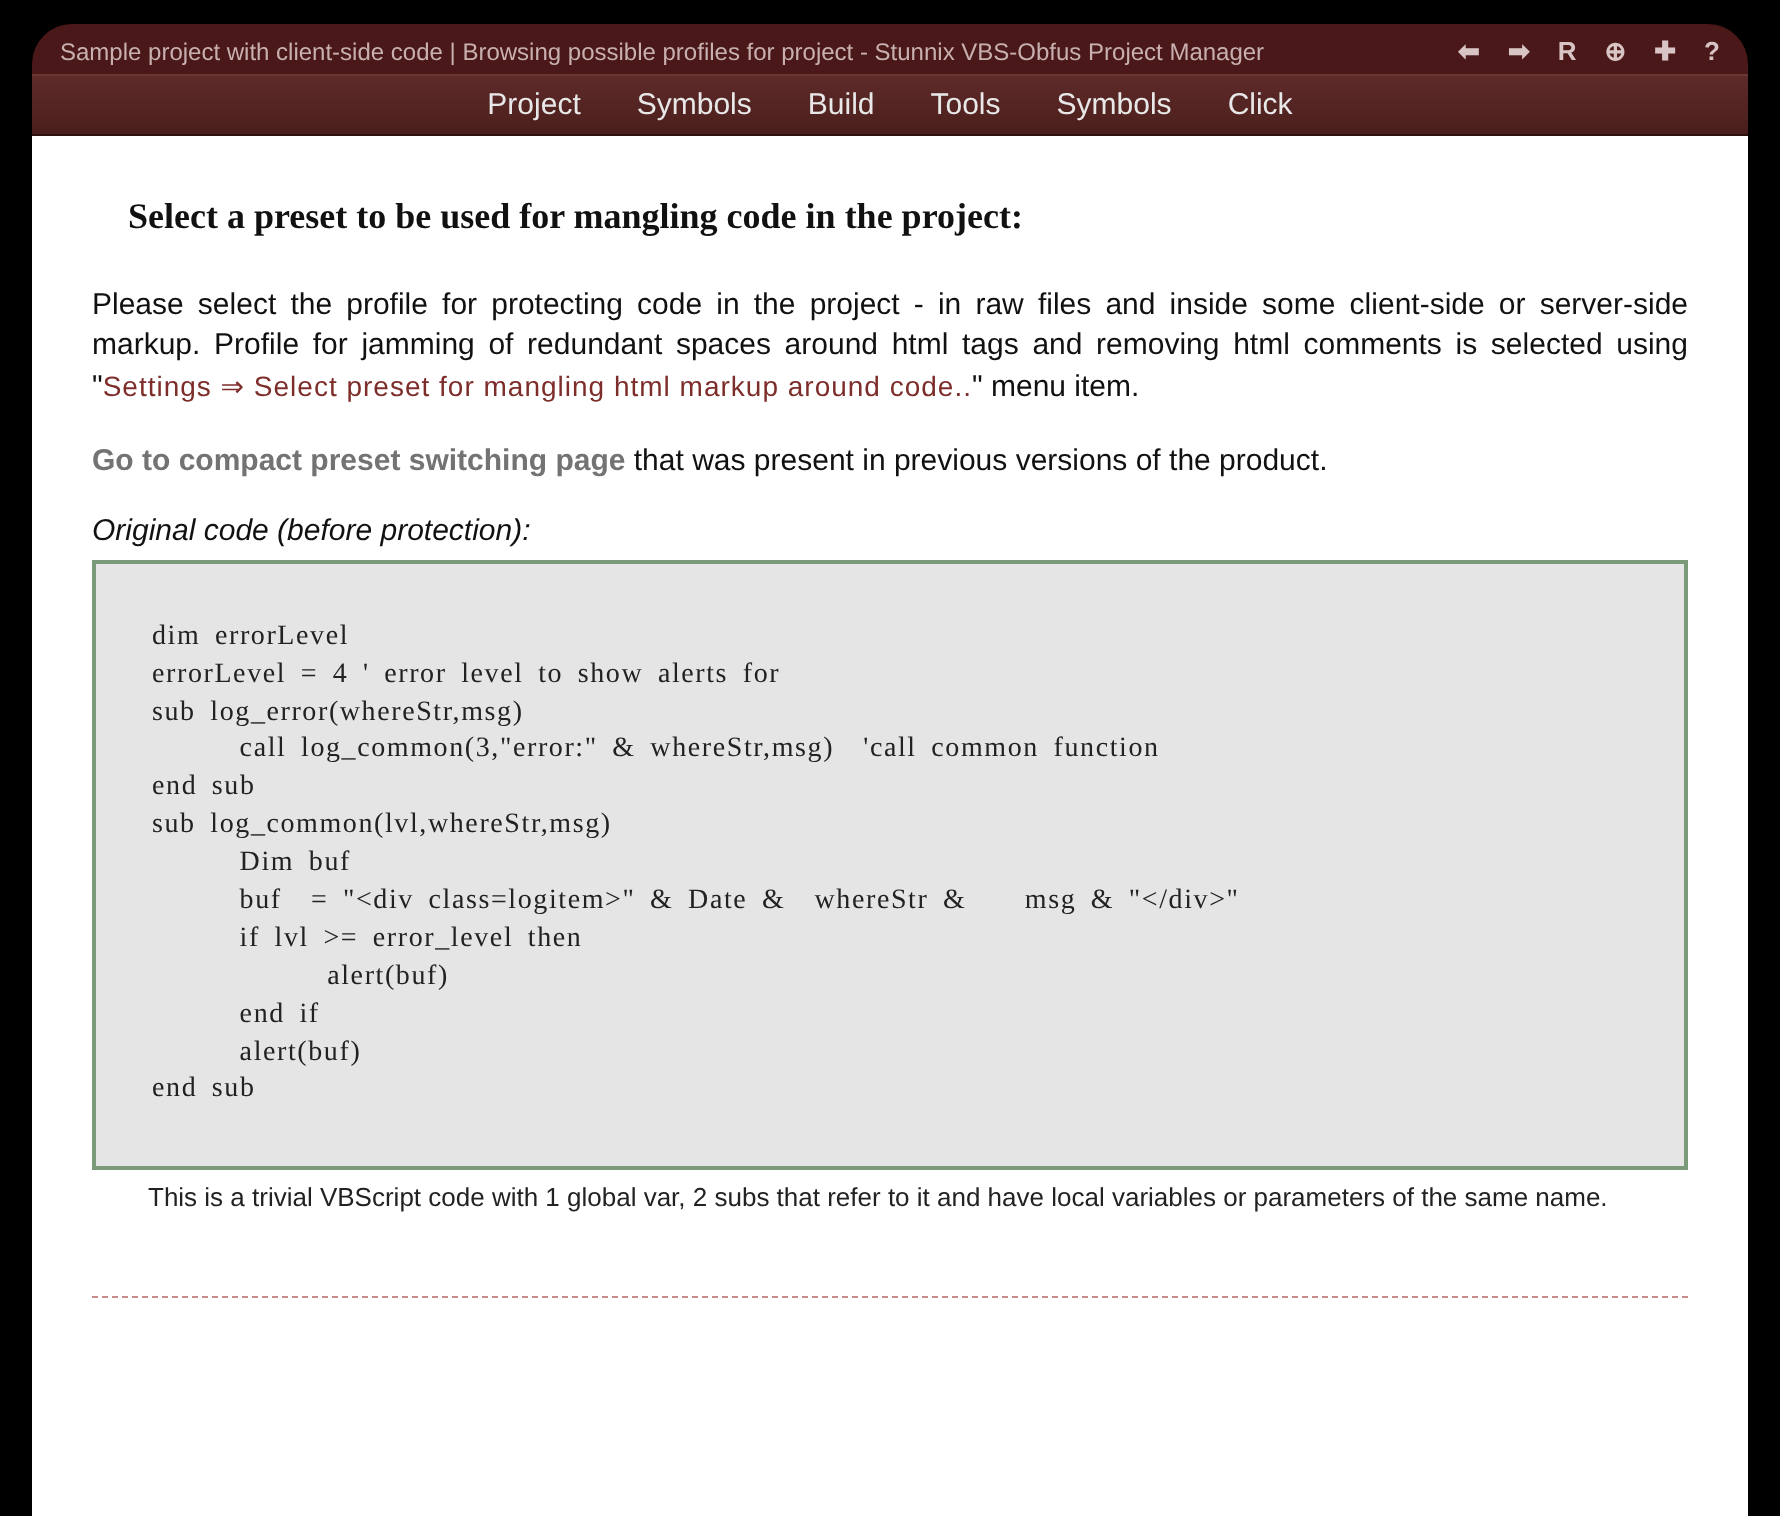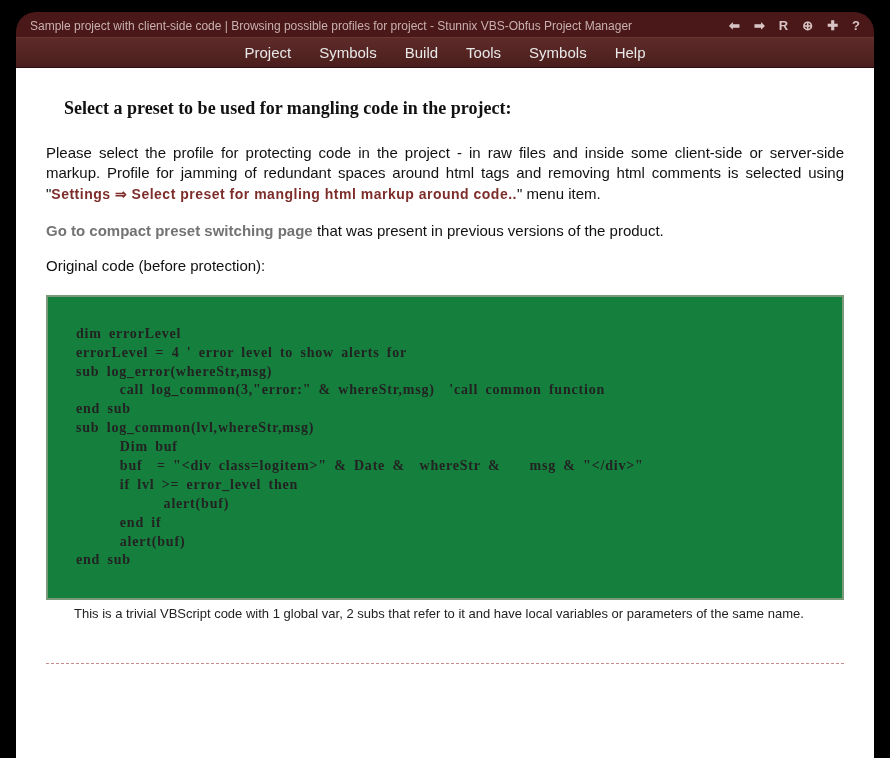--- a/index.html
+++ b/index.html
@@ -88,52 +88,52 @@
   .intro-para {
     font-size: 15px;
     text-align: justify;
     margin-bottom: 18px;
     color: #111;
     line-height: 1.35;
   }
   .menu-ref {
     color: #7d2d2a;
     font-family: Verdana, sans-serif;
-    font-weight: bold;
+    font-weight: normal;
     letter-spacing: 0.5px;
     font-size: 14px;
   }
   .link-para {
     font-size: 15px;
     margin-bottom: 18px;
     color: #111;
   }
   .link-red {
     color: #737373;
     font-weight: bold;
     cursor: pointer;
   }
   .section-label {
     font-size: 15px;
     color: #111;
-    margin-bottom: 21px;
+    margin-bottom: 6px;
+    font-style: italic;
   }
   .code-box {
     border: 2px solid #7a9a7a;
-    background: #15803d;
+    background: #e5e5e5;
     padding: 28px 20px 28px 28px;
     font-family: Georgia, 'Times New Roman', serif;
     font-size: 14px;
     color: #222;
     white-space: pre;
     line-height: 1.35;
     margin-bottom: 6px;
     letter-spacing: 0.8px;
     word-spacing: 3px;
-    font-weight: bold;
   }
   .code-caption {
     font-size: 13px;
     color: #222;
     padding: 0 4px 0 28px;
     line-height: 1.3;
     margin-bottom: 40px;
   }
   .dashed-divider {
     border: none;
@@ -158,21 +158,21 @@
         <span>?</span>
       </div>
     </div>
 
     <div class="menubar">
       <span class="menubar-item">Project</span>
       <span class="menubar-item">Symbols</span>
       <span class="menubar-item">Build</span>
       <span class="menubar-item">Tools</span>
       <span class="menubar-item">Symbols</span>
-      <span class="menubar-item">Help</span>
+      <span class="menubar-item">Click</span>
     </div>
 
     <div class="content">
 
       <h2 class="page-heading">Select a preset to be used for mangling code in the project:</h2>
 
 
       <p class="intro-para">
         <span>Please select the profile for protecting code in the project - in raw files and inside some client-side or server-side markup. Profile for jamming of redundant spaces around html tags and removing html comments is selected using "</span><span class="menu-ref">Settings ⇒ Select preset for mangling html markup around code..</span><span>" menu item.</span>
       </p>

